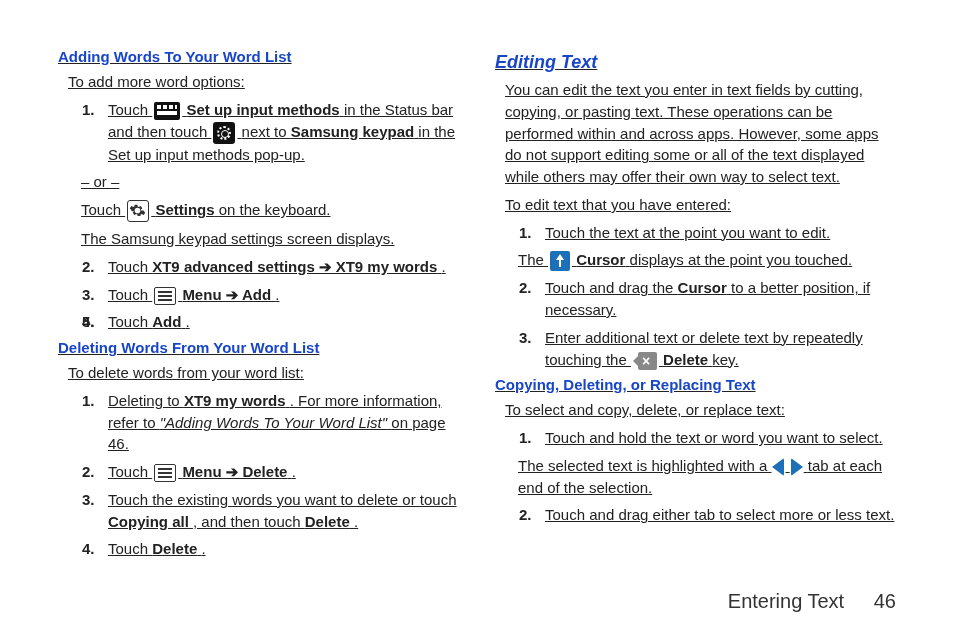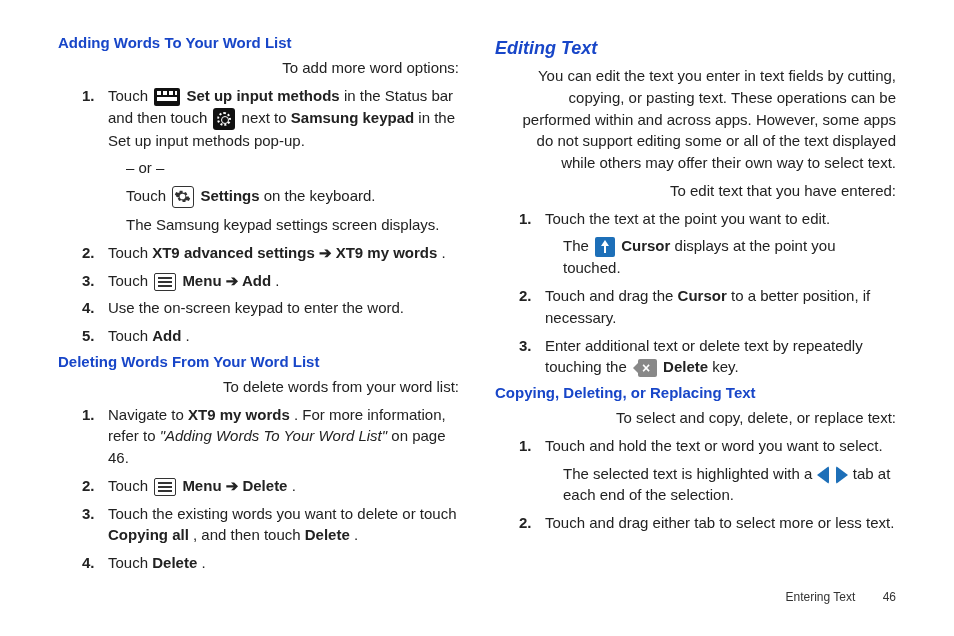--- a/index.html
+++ b/index.html
@@ -7,23 +7,24 @@
     padding: 0;
     width: 954px;
     height: 636px;
     background: #ffffff;
     font-family: Arial, Helvetica, sans-serif;
     color: #222;
     font-size: 15px;
   }
   .page {
     display: flex;
-    padding: 30px 40px 10px 40px;
+    padding: 44px 40px 10px 40px;
     box-sizing: border-box;
     height: 590px;
+    text-decoration: underline;
   }
   .col {
     width: 50%;
     padding: 0 18px;
     box-sizing: border-box;
   }
   .h-blue-bold {
     color: #1846c8;
     font-weight: 700;
     font-size: 15px;
@@ -35,42 +36,41 @@
     font-style: italic;
     font-size: 18px;
     margin: 8px 0 6px 0;
   }
   p {
     margin: 4px 0 6px 0;
     line-height: 1.45;
   }
   .intro {
     margin-left: 10px;
-    text-align: right;
   }
   ol {
     list-style: none;
     padding-left: 0;
     margin: 4px 0;
   }
   ol > li {
     position: relative;
     padding-left: 50px;
     margin: 6px 0;
     line-height: 1.45;
   }
   ol > li .num {
     position: absolute;
     left: 24px;
     font-weight: 700;
   }
   .b { font-weight: 700; }
   .i { font-style: italic; }
   .sub {
-    margin: 6px 0 6px 68px;
+    margin: 6px 0 6px 23px;
     line-height: 1.45;
   }
   .icon {
     display: inline-block;
     vertical-align: middle;
     margin: 0 2px;
   }
   .icon-keyboard {
     width: 26px; height: 18px; background:#111; border-radius:2px; position:relative;
   }
@@ -161,21 +161,21 @@
     width:0; height:0; display:inline-block; vertical-align:middle;
     border-top:9px solid transparent;
     border-bottom:9px solid transparent;
     border-left:12px solid #1d6fb8;
     border-radius:2px;
     margin:0 1px;
   }
   .footer {
     text-align: right;
     padding: 0 58px 0 0;
-    font-size: 12px;
+    font-size: 20px;
     color:#333;
   }
   .footer .pnum {
     display:inline-block;
     margin-left: 24px;
   }
 </style>
 </head>
 <body>
 
@@ -220,37 +220,36 @@
       </li>
       <li>
         <span class="num">3.</span>
         <span>Touch </span>
         <span class="icon icon-menu"></span>
         <span class="b"> Menu ➔ Add</span>
         <span>.</span>
       </li>
       <li>
         <span class="num">4.</span>
-        <span>Use the on-screen keypad to enter the word.</span>
       </li>
       <li>
         <span class="num">5.</span>
         <span>Touch </span>
         <span class="b">Add</span>
         <span>.</span>
       </li>
     </ol>
 
     <div class="h-blue-bold">Deleting Words From Your Word List</div>
     <p class="intro">To delete words from your word list:</p>
 
     <ol>
       <li>
         <span class="num">1.</span>
-        <span>Navigate to </span>
+        <span>Deleting to </span>
         <span class="b">XT9 my words</span>
         <span>. For more information, refer to </span>
         <span class="i">"Adding Words To Your Word List"</span>
         <span> on page 46.</span>
       </li>
       <li>
         <span class="num">2.</span>
         <span>Touch </span>
         <span class="icon icon-menu"></span>
         <span class="b"> Menu ➔ Delete</span>

